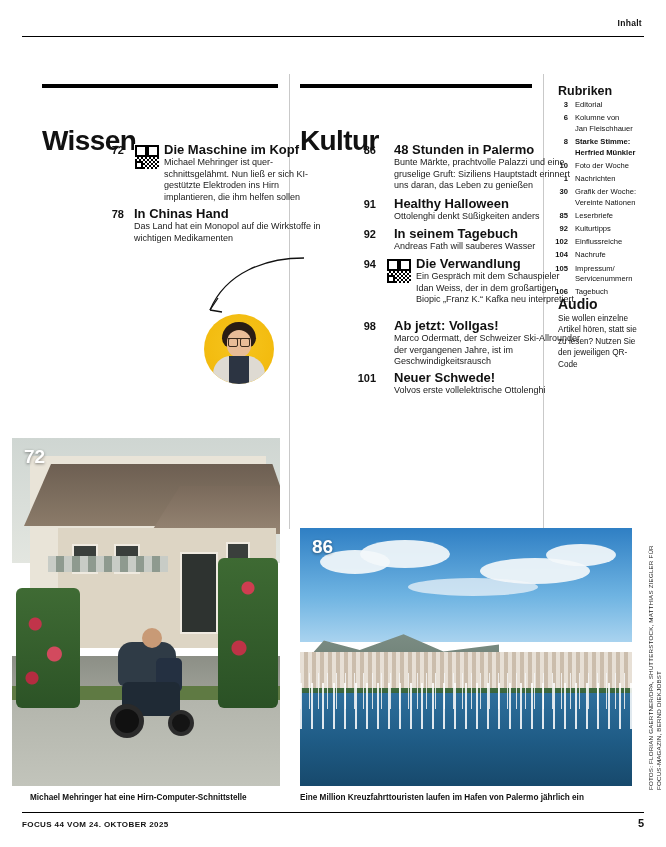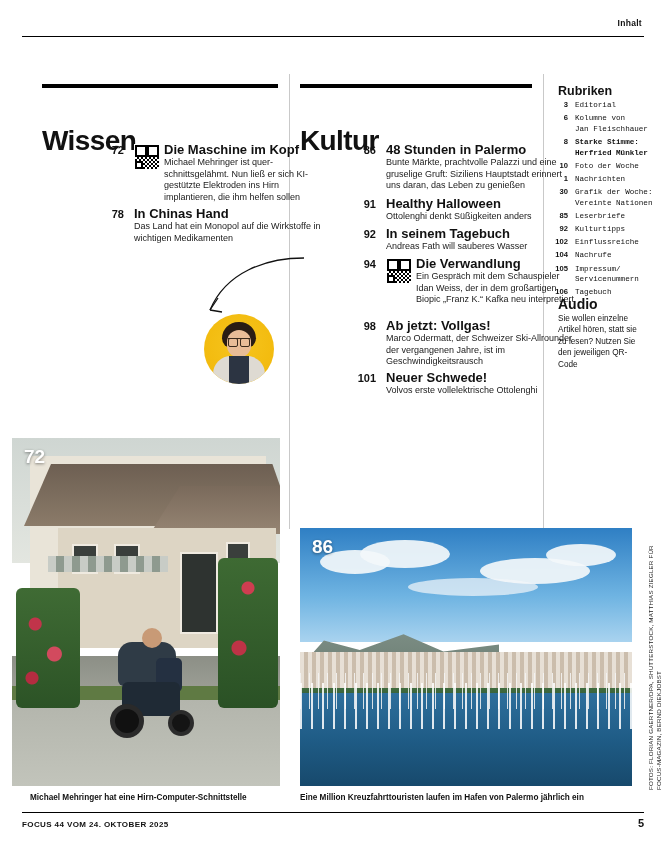--- a/index.html
+++ b/index.html
@@ -68,21 +68,21 @@
   
   .w1 { left: 88px; top: 144px; }
   .w1 .qr { position: absolute; left: 46px; top: 0; }
   .w1 .txt { position: absolute; left: 76px; top: 0; width: 160px; }
 
   .w2 { left: 88px; top: 208px; }
   .w2 .body { width: 190px; }
 
   
   .k { left: 340px; }
-  .k .body { width: 190px; }
+  .k .body { width: 190px; margin-left: 8px; }
   .k1 { top: 144px; }
   .k2 { top: 198px; }
   .k3 { top: 228px; }
   .k4 { top: 258px; }
   .k4 .qr { position: absolute; left: 46px; top: 0; }
   .k4 .txt { position: absolute; left: 76px; top: 0; width: 160px; }
   .k5 { top: 320px; }
   .k6 { top: 372px; }
 
   
@@ -108,21 +108,21 @@
   }
 
   
   .rub-title {
     position: absolute; left: 558px; top: 84px;
     font-size: 12.5px; font-weight: bold;
   }
   .rub-list { position: absolute; left: 552px; top: 100px; width: 108px; }
   .rub-row { display: flex; font-size: 7.6px; line-height: 10.6px; margin-bottom: 2.6px; }
   .rub-pg { width: 16px; text-align: right; font-weight: bold; flex: 0 0 16px; }
-  .rub-lb { margin-left: 7px; font-family: Liberation Mono, monospace; }
+  .rub-lb { margin-left: 7px; }
 
   .audio-title {
     position: absolute; left: 558px; top: 296px;
     font-size: 14px; font-weight: bold;
   }
   .audio-text {
     position: absolute; left: 558px; top: 313px; width: 84px;
     font-size: 8.2px; line-height: 11.4px;
   }
 

